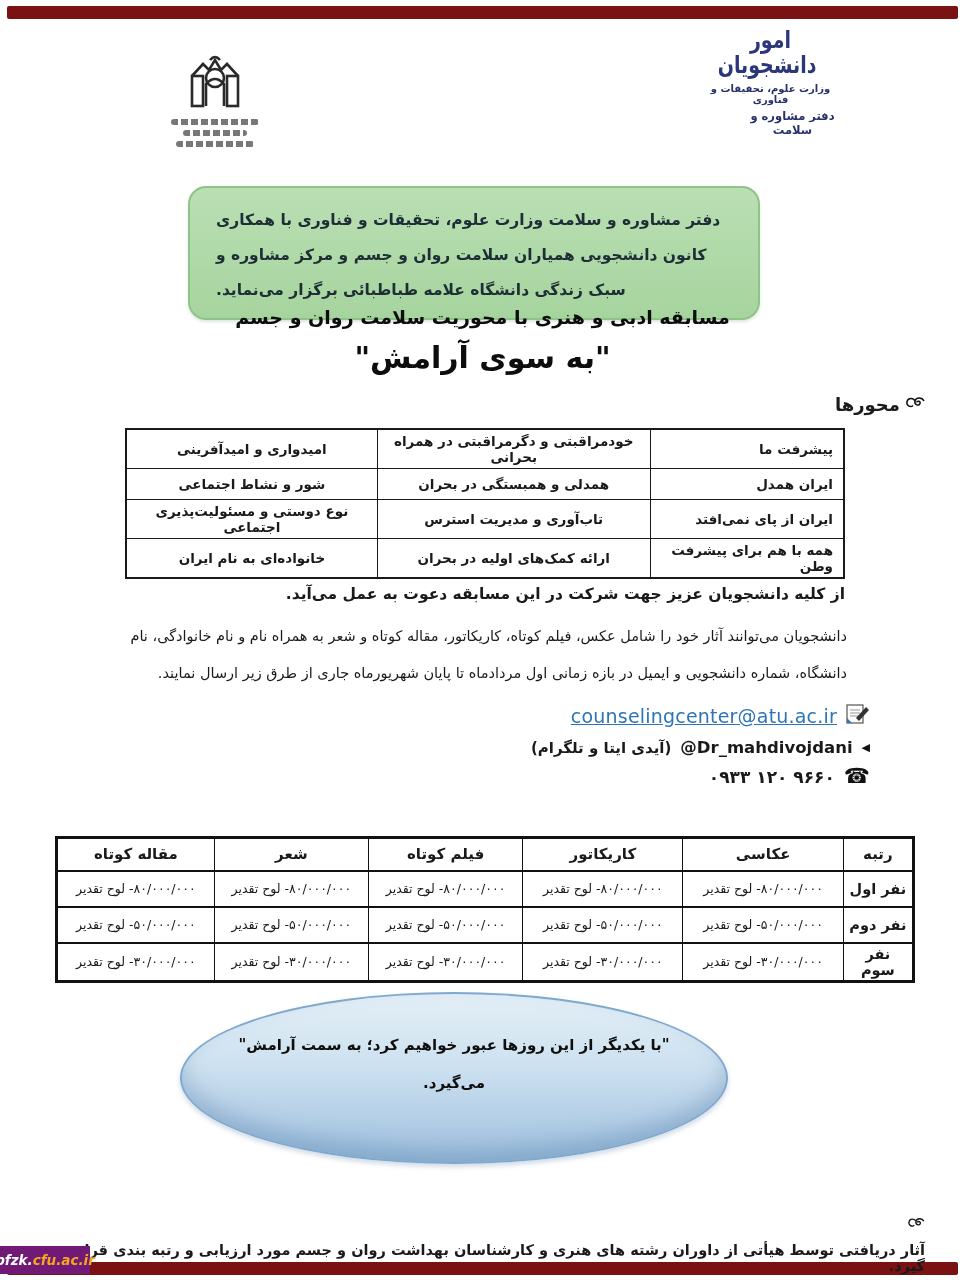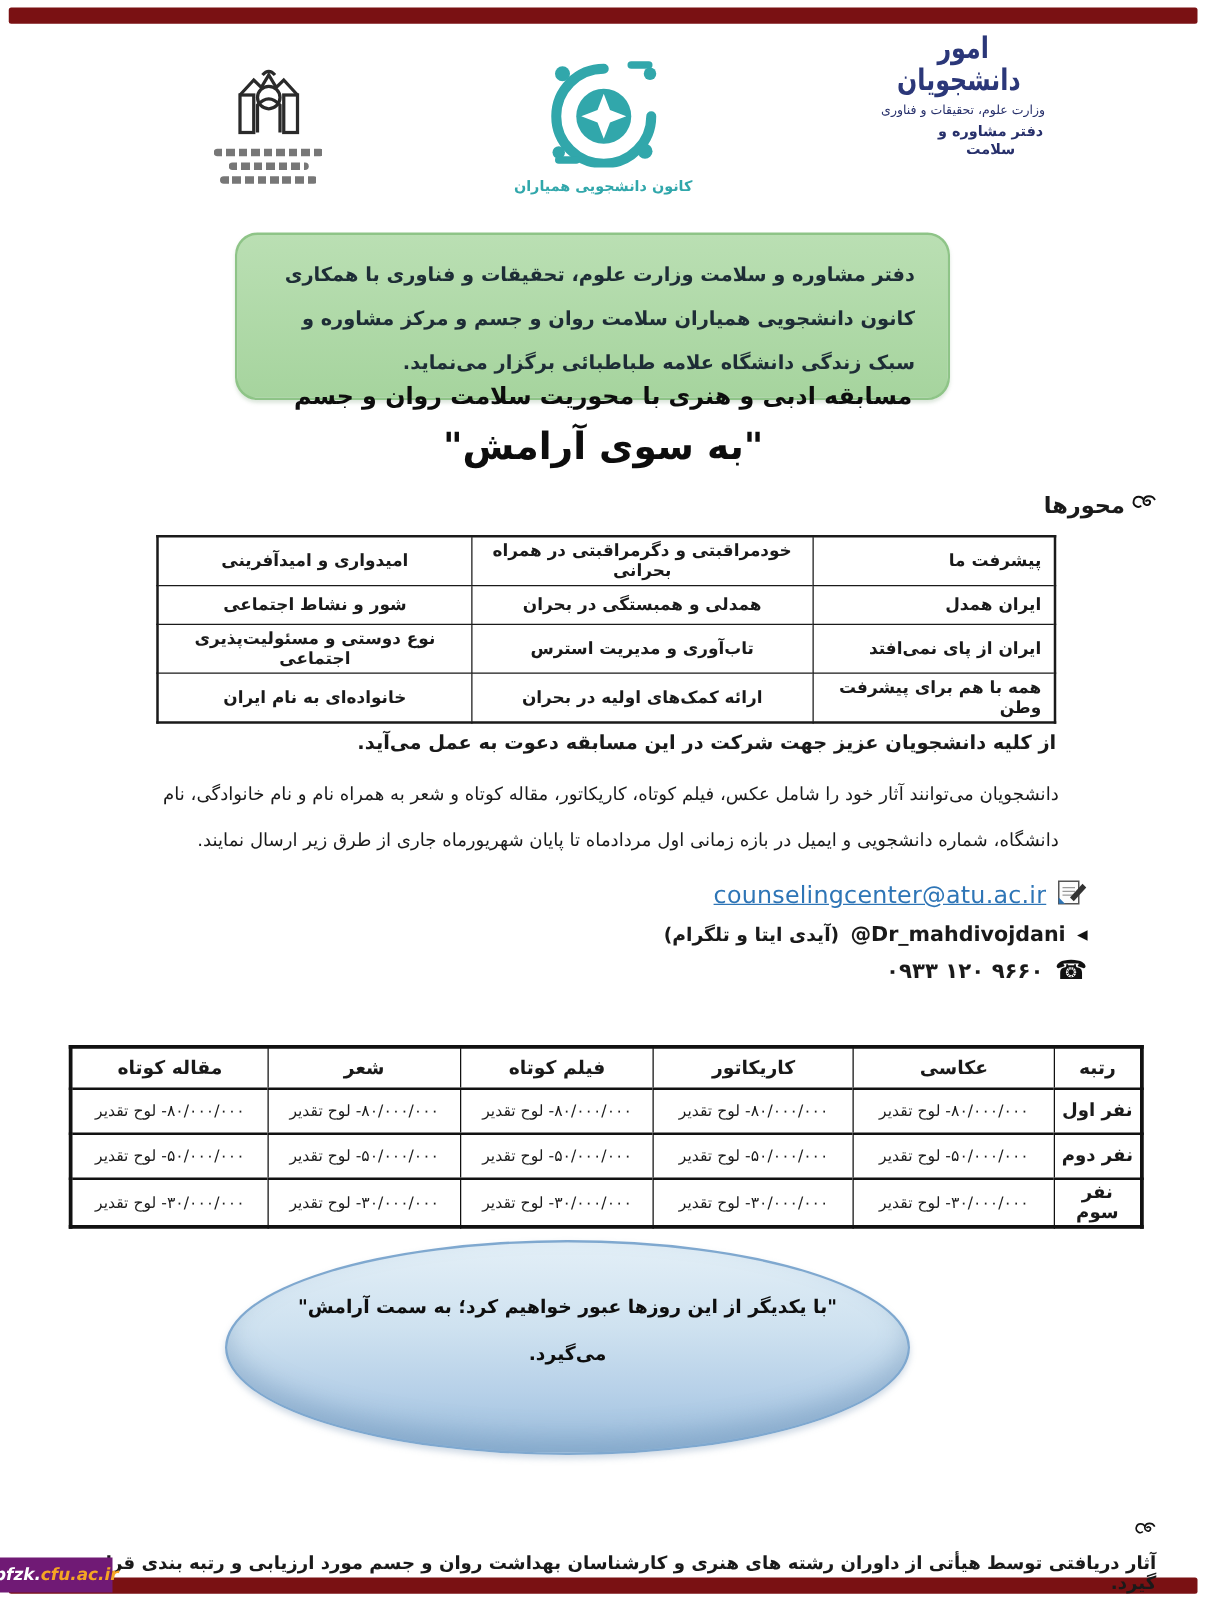--- a/index.html
+++ b/index.html
@@ -19,29 +19,29 @@
   .squiggle { height: 6px; margin: 5px auto 0; border-radius: 3px; filter: blur(0.6px); opacity: .75;
     background: repeating-linear-gradient(90deg, #4a4a4a 0 7px, transparent 7px 10px); }
   .sq1 { width: 88px; } .sq2 { width: 64px; } .sq3 { width: 78px; }
 
   .logo-kanoon { position: absolute; top: 46px; left: 405px; width: 155px; text-align: center; }
   .kanoon-caption { margin-top: 4px; font-size: 11.5px; font-weight: bold; color: #31a7ab; letter-spacing: .3px; }
 
   .logo-ministry { position: absolute; top: 33px; left: 703px; width: 135px; text-align: center; }
   .ministry-calligraphy { width: 92px; margin: 0 auto; font-size: 19px; line-height: 1.05; font-weight: bold;
     color: #2b3779; filter: blur(0.35px); transform: scaleY(1.25); letter-spacing: -1px; }
-  .ministry-line1 { margin-top: 10px; font-size: 10px; font-weight: normal; color: #27306b; filter: blur(0.2px); }
+  .ministry-line1 { margin-top: 10px; font-size: 10px; font-weight: bold; color: #27306b; filter: blur(0.2px); }
   .ministry-line2 { margin-top: 4px; font-size: 11.5px; font-weight: bold; color: #27306b; filter: blur(0.2px); margin-left: 44px; }
 
   
   .intro-box {
     position: absolute; top: 186px; left: 188px; width: 572px; min-height: 98px;
     background: linear-gradient(180deg, #badfb3 0%, #a6d49e 100%);
     border: 2px solid #8ec487; border-radius: 18px;
-    padding: 15px 26px 10px; text-align: right;
+    padding: 15px 26px 10px; text-align: left;
     font-size: 15.5px; font-weight: bold; line-height: 2.25; color: #1e2d36;
     box-shadow: 0 2px 3px rgba(120,160,120,.25);
   }
 
   
   .subtitle { position: absolute; top: 306px; left: 0; width: 100%; text-align: center;
     font-size: 19px; font-weight: bold; color: #0d0d0d; }
   .main-title { position: absolute; top: 340px; left: 0; width: 100%; text-align: center;
     font-size: 30px; font-weight: bold; color: #0d0d0d; }
 
@@ -121,36 +121,20 @@
         <circle cx="32" cy="26" r="9"></circle>
         <path d="M23 54 L23 32 Q32 22 41 32 L41 54"></path>
         <path d="M27 8 Q32 2 37 8"></path>
       </svg>
     </span>
     <div class="squiggle sq1"></div>
     <div class="squiggle sq2"></div>
     <div class="squiggle sq3"></div>
   </div>
 
-  <div class="logo-kanoon">
-    <span>
-      <svg width="94" height="88" viewBox="0 0 94 88">
-        <path d="M47 9 A38 38 0 1 0 85 47" stroke="#31a7ab" stroke-width="8" fill="none" stroke-linecap="round"></path>
-        <circle cx="47" cy="47" r="22" fill="#31a7ab"></circle>
-        <path d="M47 29 L52 42 L65 47 L52 52 L47 65 L42 52 L29 47 L42 42 Z" fill="#ffffff"></path>
-        <circle cx="14" cy="13" r="6" fill="#31a7ab"></circle>
-        <circle cx="80" cy="75" r="6" fill="#31a7ab"></circle>
-        <circle cx="84" cy="13" r="5" fill="#31a7ab"></circle>
-        <circle cx="11" cy="76" r="5" fill="#31a7ab"></circle>
-        <rect x="66" y="3" width="20" height="6" rx="3" fill="#31a7ab"></rect>
-        <rect x="8" y="79" width="20" height="6" rx="3" fill="#31a7ab"></rect>
-      </svg>
-    </span>
-    <div class="kanoon-caption">کانون دانشجویی همیاران</div>
-  </div>
 
   <div class="logo-ministry">
     <div class="ministry-calligraphy">امور دانشجویان</div>
     <div class="ministry-line1">وزارت علوم، تحقیقات و فناوری</div>
     <div class="ministry-line2">دفتر مشاوره و سلامت</div>
   </div>
 
   <div class="intro-box">دفتر مشاوره و سلامت وزارت علوم، تحقیقات و فناوری با همکاری کانون دانشجویی همیاران سلامت روان و جسم و مرکز مشاوره و سبک زندگی دانشگاه علامه طباطبائی برگزار می‌نماید.</div>
 
   <div class="subtitle">مسابقه ادبی و هنری با محوریت سلامت روان و جسم</div>

